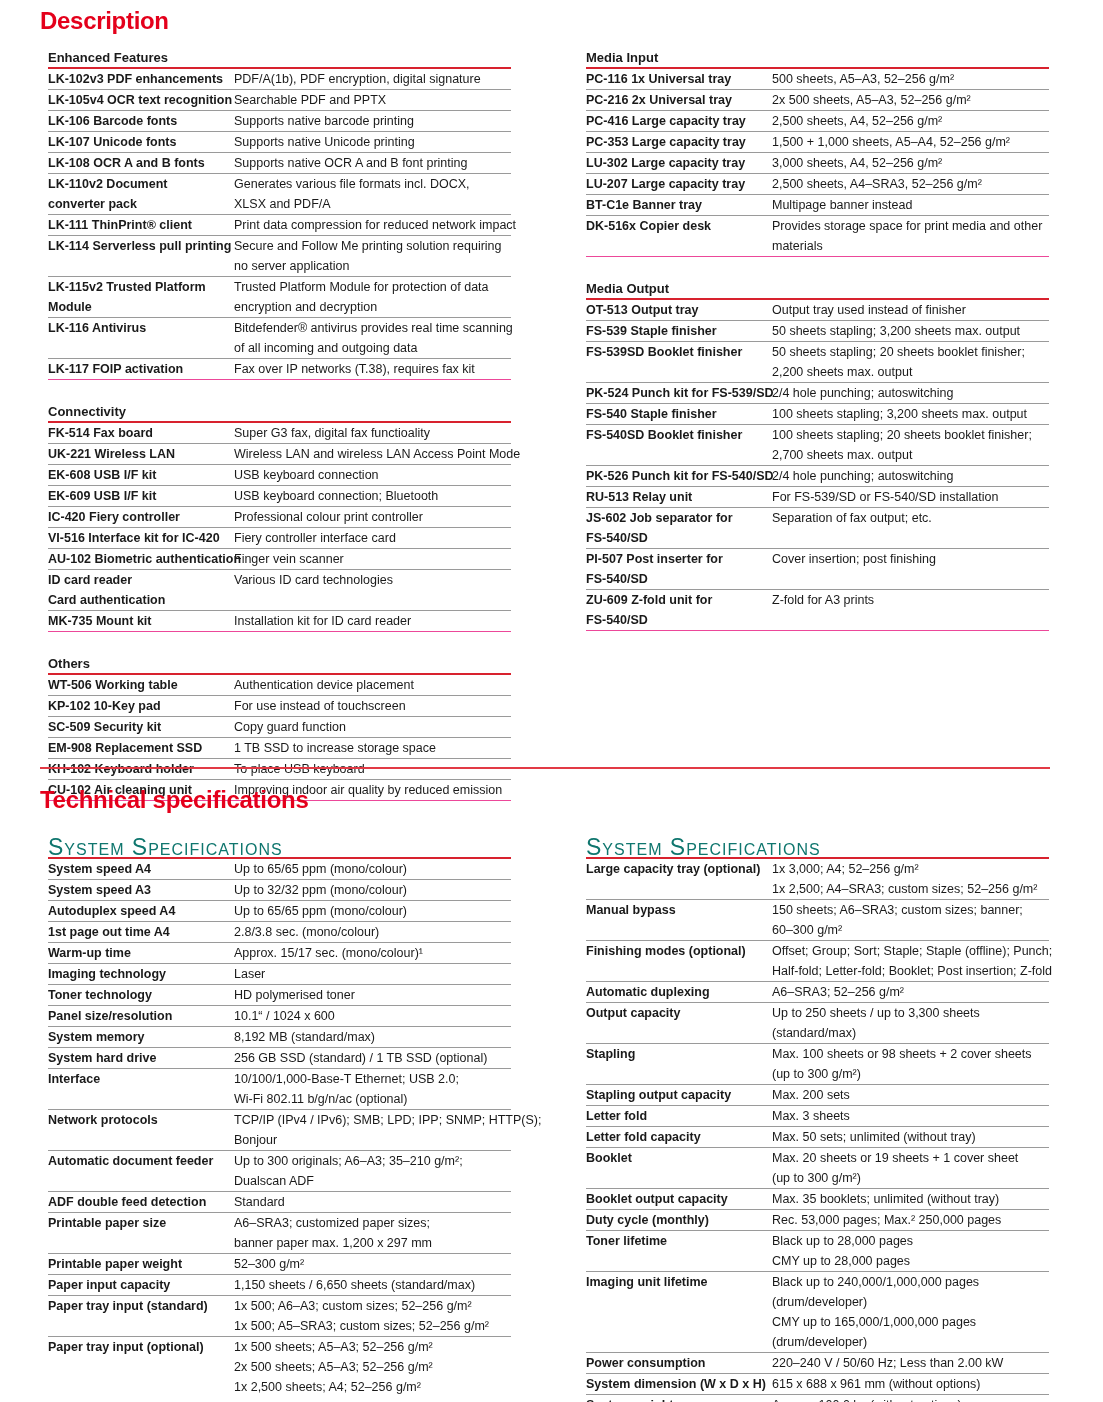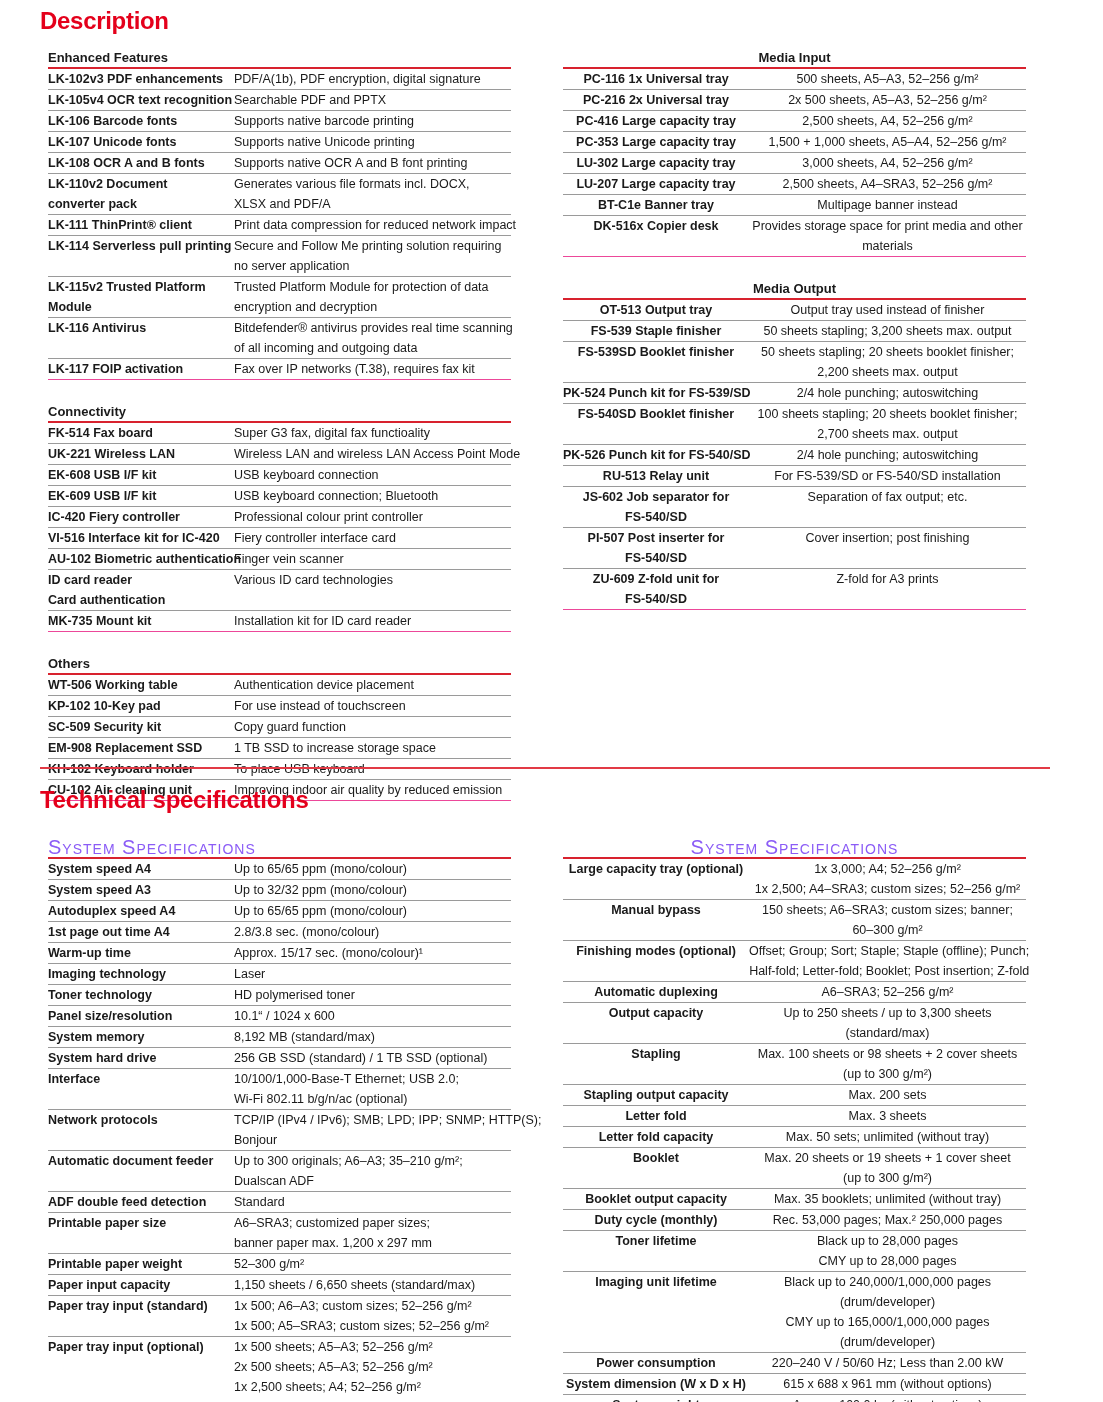--- a/index.html
+++ b/index.html
@@ -9,29 +9,29 @@
     color: #1a1a1a;
   }
   .section-title {
     position: absolute; left: 40px;
     color: #e4001b; font-weight: bold; font-size: 24px; letter-spacing: -0.3px;
   }
   #desc-title { top: 7px; }
   #tech-title { top: 786px; }
   .col { position: absolute; width: 479px; }
   .col-left { left: 40px; }
-  .col-right { left: 555px; text-align: center; }
+  .col-right { left: 578px; }
   .group { margin: 8px; }
   .group-head {
     font-weight: bold; font-size: 13px; height: 19px; line-height: 19px;
     border-bottom: 2px solid #d8222e; box-sizing: content-box;
   }
   .group-head.small-caps {
-    font-variant: small-caps; font-weight: normal; font-size: 20px;
-    letter-spacing: 1px; color: #8b5cf6; height: 19px; line-height: 18px;
+    font-variant: small-caps; font-weight: normal; font-size: 23px;
+    letter-spacing: 1px; color: #0f766e; height: 19px; line-height: 18px;
   }
   .row {
     display: flex; border-bottom: 1px solid #9a9a9a; font-size: 12.5px;
   }
   .row .k {
     width: 186px; flex: 0 0 186px; font-weight: bold; white-space: nowrap;
   }
   .row .v { flex: 1 1 auto; }
   .row .line { display: block; height: 20px; line-height: 20px; white-space: nowrap; }
   .row:last-child { border-bottom: 1px solid #ec4899; }
@@ -373,20 +373,28 @@
       <div class="row">
         <div class="k">
           <span class="line">PK-524 Punch kit for FS-539/SD</span>
         </div>
         <div class="v">
           <span class="line">2/4 hole punching; autoswitching</span>
         </div>
       </div>
       <div class="row">
         <div class="k">
+          <span class="line">FS-540 Staple finisher</span>
+        </div>
+        <div class="v">
+          <span class="line">100 sheets stapling; 3,200 sheets max. output</span>
+        </div>
+      </div>
+      <div class="row">
+        <div class="k">
           <span class="line">FS-540SD Booklet finisher</span>
         </div>
         <div class="v">
           <span class="line">100 sheets stapling; 20 sheets booklet finisher;</span>
           <span class="line">2,700 sheets max. output</span>
         </div>
       </div>
       <div class="row">
         <div class="k">
           <span class="line">PK-526 Punch kit for FS-540/SD</span>

